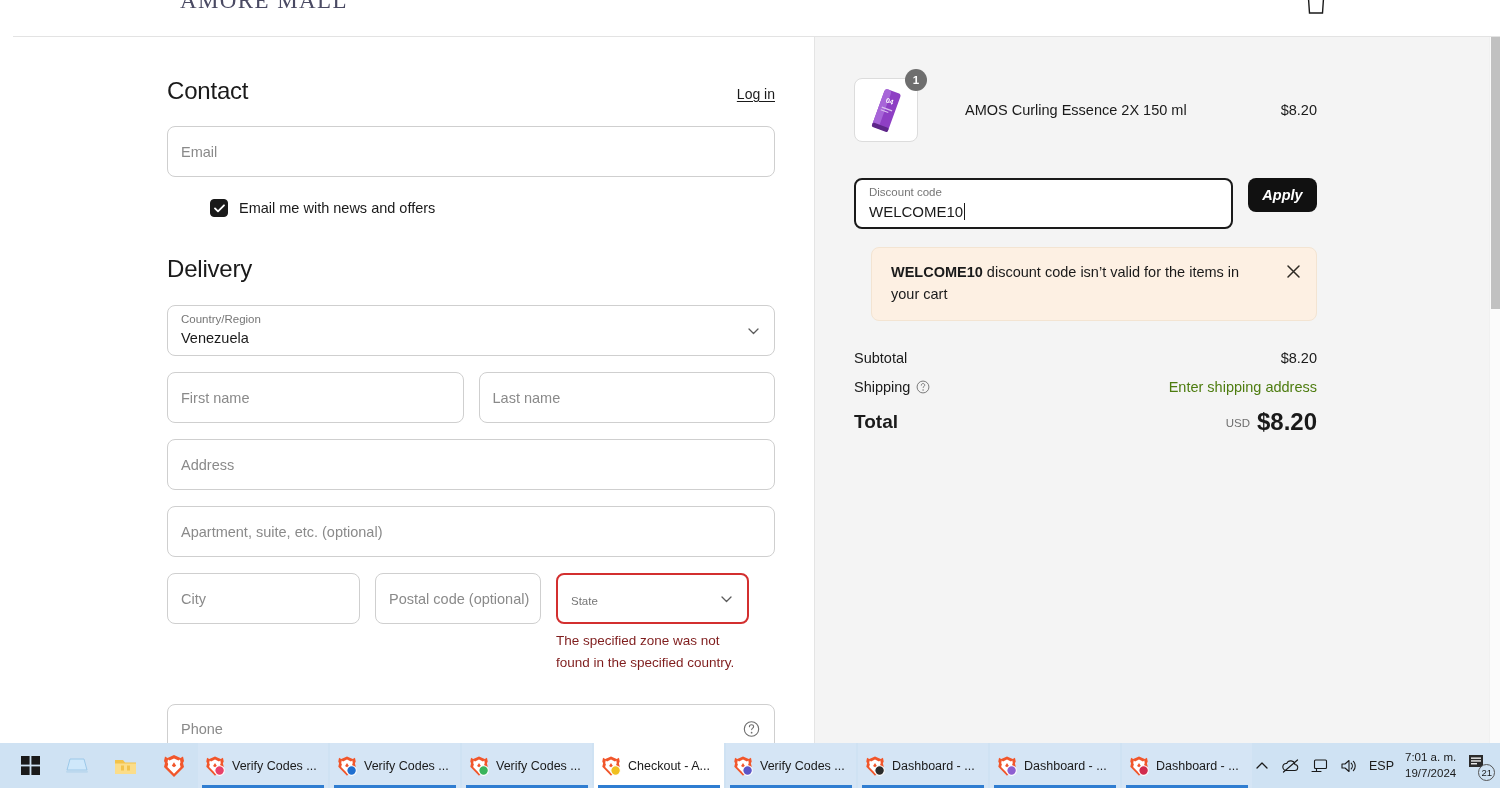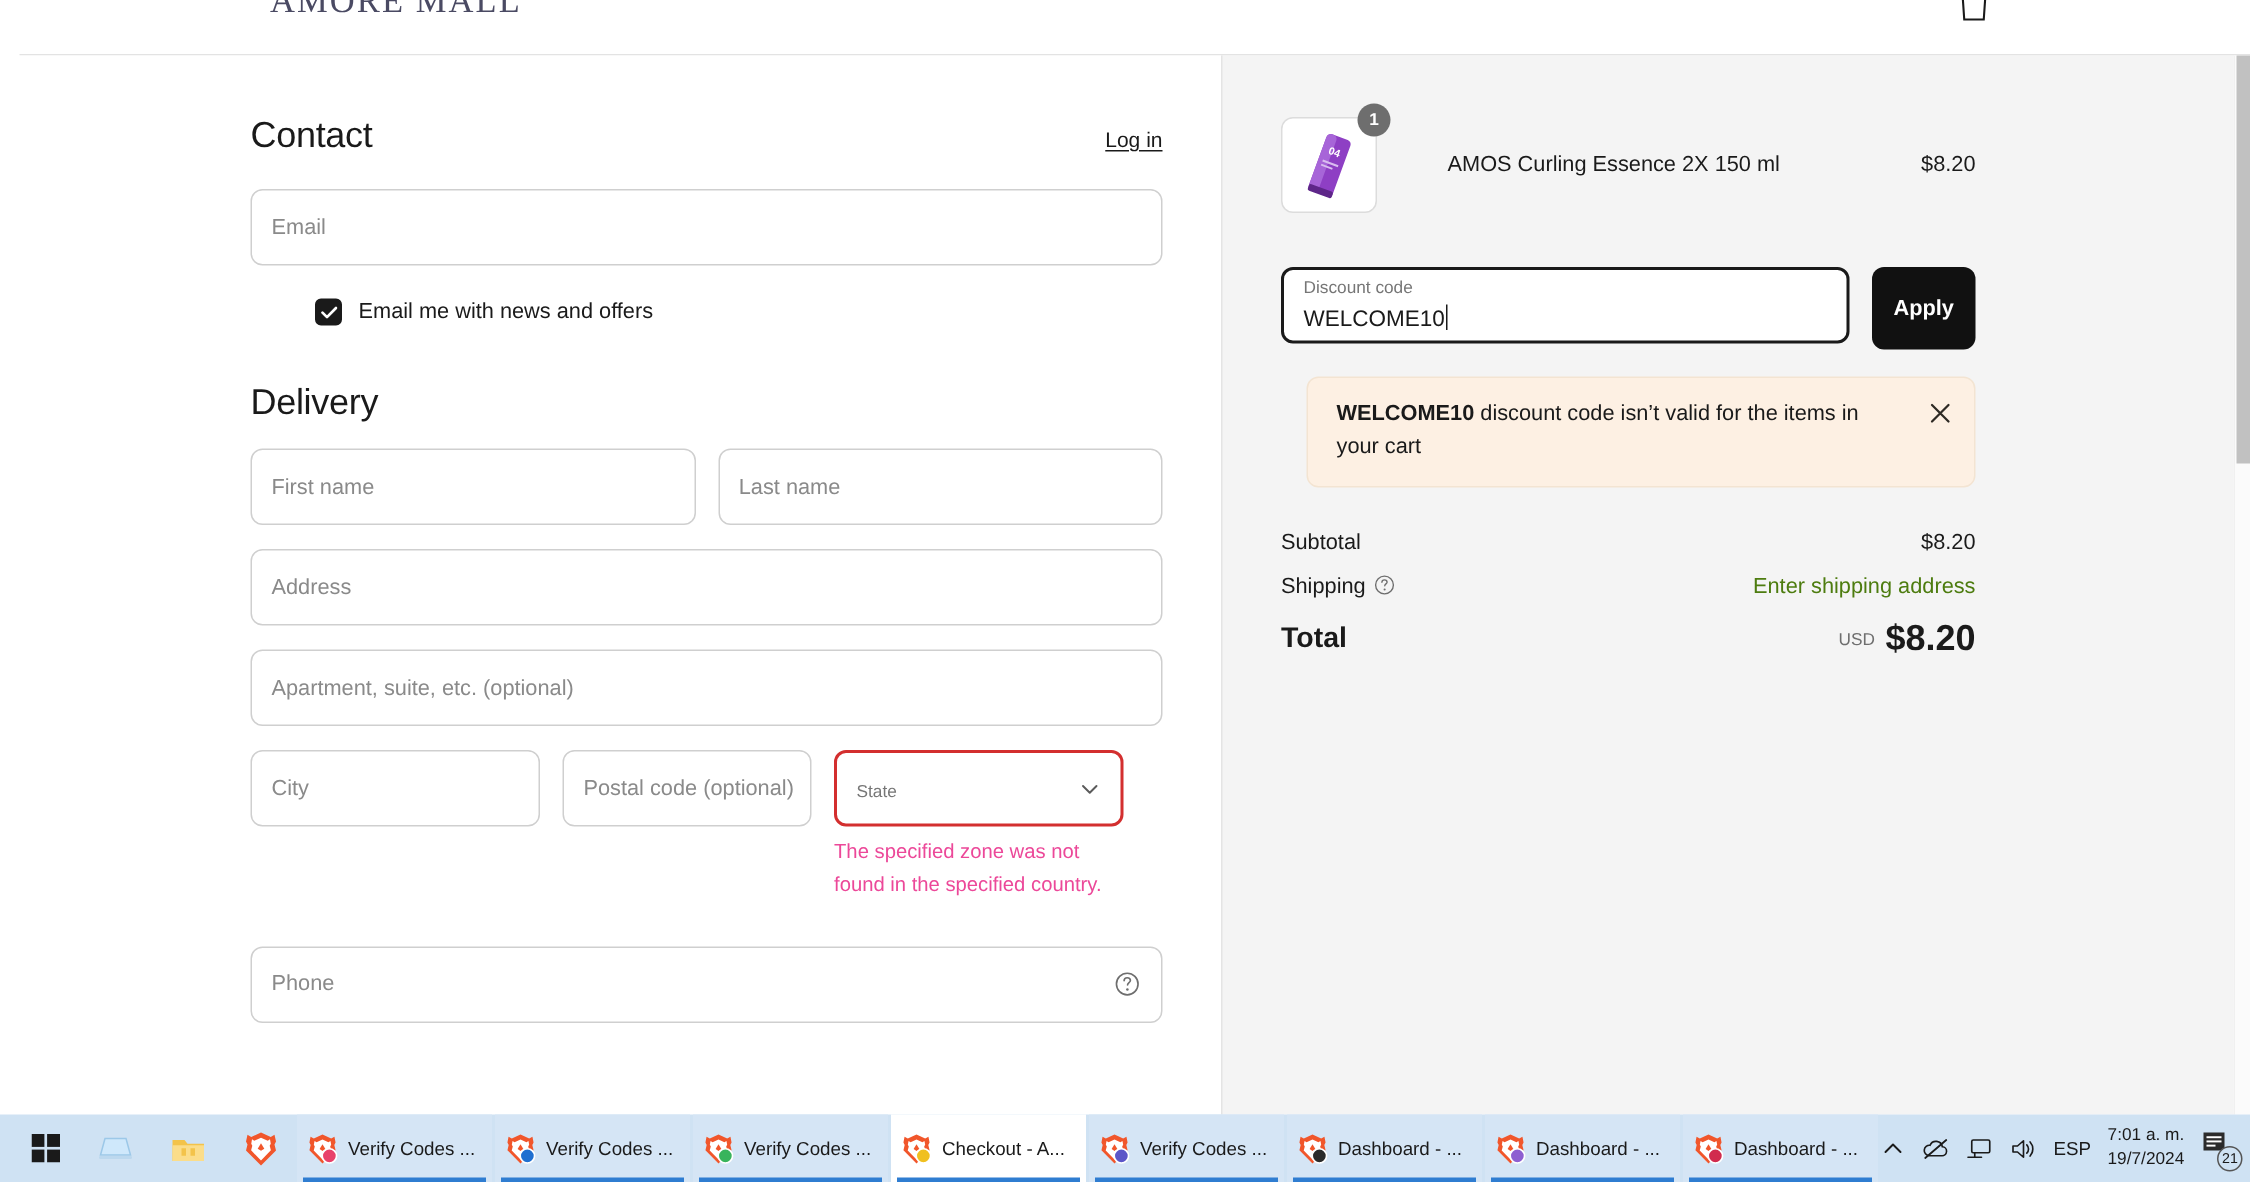--- a/index.html
+++ b/index.html
@@ -79,21 +79,21 @@
     font-size: 14.5px; color: #1a1a1a;
   }
   .fld.err { border: 2px solid #d32f2f; }
   .chev {
     position: absolute; right: 14px; top: 50%; transform: translateY(-50%);
     width: 13px; height: 13px;
   }
   .help-ic { position: absolute; right: 14px; top: 50%; transform: translateY(-50%); }
 
   .err-msg {
-    font-size: 13.5px; color: #ec4899; line-height: 1.65;
+    font-size: 13.5px; color: #7f1d1d; line-height: 1.65;
     margin-top: 6px;
   }
 
   .cbox-row { display: flex; align-items: center; gap: 11px; margin-left: 43px; }
   .cbox {
     width: 18px; height: 18px; border-radius: 4px;
     background: #1a1a1a; border: 1px solid #1a1a1a;
     display: flex; align-items: center; justify-content: center;
     flex: none;
   }
@@ -131,26 +131,27 @@
   }
   .disc-input .val {
     position: absolute; left: 13px; top: 23px;
     font-size: 15px; color: #1a1a1a;
   }
   .caret {
     display: inline-block; width: 1px; height: 17px;
     background: #1a1a1a; vertical-align: -3px; margin-left: 1px;
   }
   .apply-btn {
-    width: 69px; height: 55px; border-radius: 8px;
+    width: 69px; height: 34px; border-radius: 8px;
     background: #111111; color: #ffffff;
     font-size: 14.5px; font-weight: 600;
     display: flex; align-items: center; justify-content: center;
     border: none; cursor: pointer;
     font-family: "Liberation Sans", sans-serif;
+    font-style: italic;
   }
 
   .alert {
     position: relative;
     background: #fdf0e3;
     border: 1px solid #f3e4d2;
     border-radius: 8px;
     padding: 14px 46px 14px 19px;
     font-size: 14.5px; color: #1a1a1a; line-height: 1.5;
   }
@@ -253,20 +254,29 @@
         <div class="cbox">
           <svg width="11" height="9" viewBox="0 0 11 9">
               <path d="M1 4.4L4 7.4 10 1.3" fill="none" stroke="#fff" stroke-width="1.8" stroke-linecap="round" stroke-linejoin="round"></path>
             </svg>
         </div>
         <div class="cbox-lbl">Email me with news and offers</div>
       </div>
 
       <div class="sec-head" style="margin-top:38px;">Delivery</div>
 
+      <div class="fld filled" style="margin-top:22px;">
+        <div class="lbl">Country/Region</div>
+        <div class="val">Venezuela</div>
+        <span class="chev">
+          <svg width="13" height="13" viewBox="0 0 13 13">
+              <path d="M2 4.5L6.5 9 11 4.5" fill="none" stroke="#5b5b5b" stroke-width="1.3" stroke-linecap="round" stroke-linejoin="round"></path>
+            </svg>
+        </span>
+      </div>
 
       <div style="display:flex; gap:15px; margin-top:16px;">
         <div class="fld" style="flex:1;">
           <div class="ph">First name</div>
         </div>
         <div class="fld" style="flex:1;">
           <div class="ph">Last name</div>
         </div>
       </div>
 

